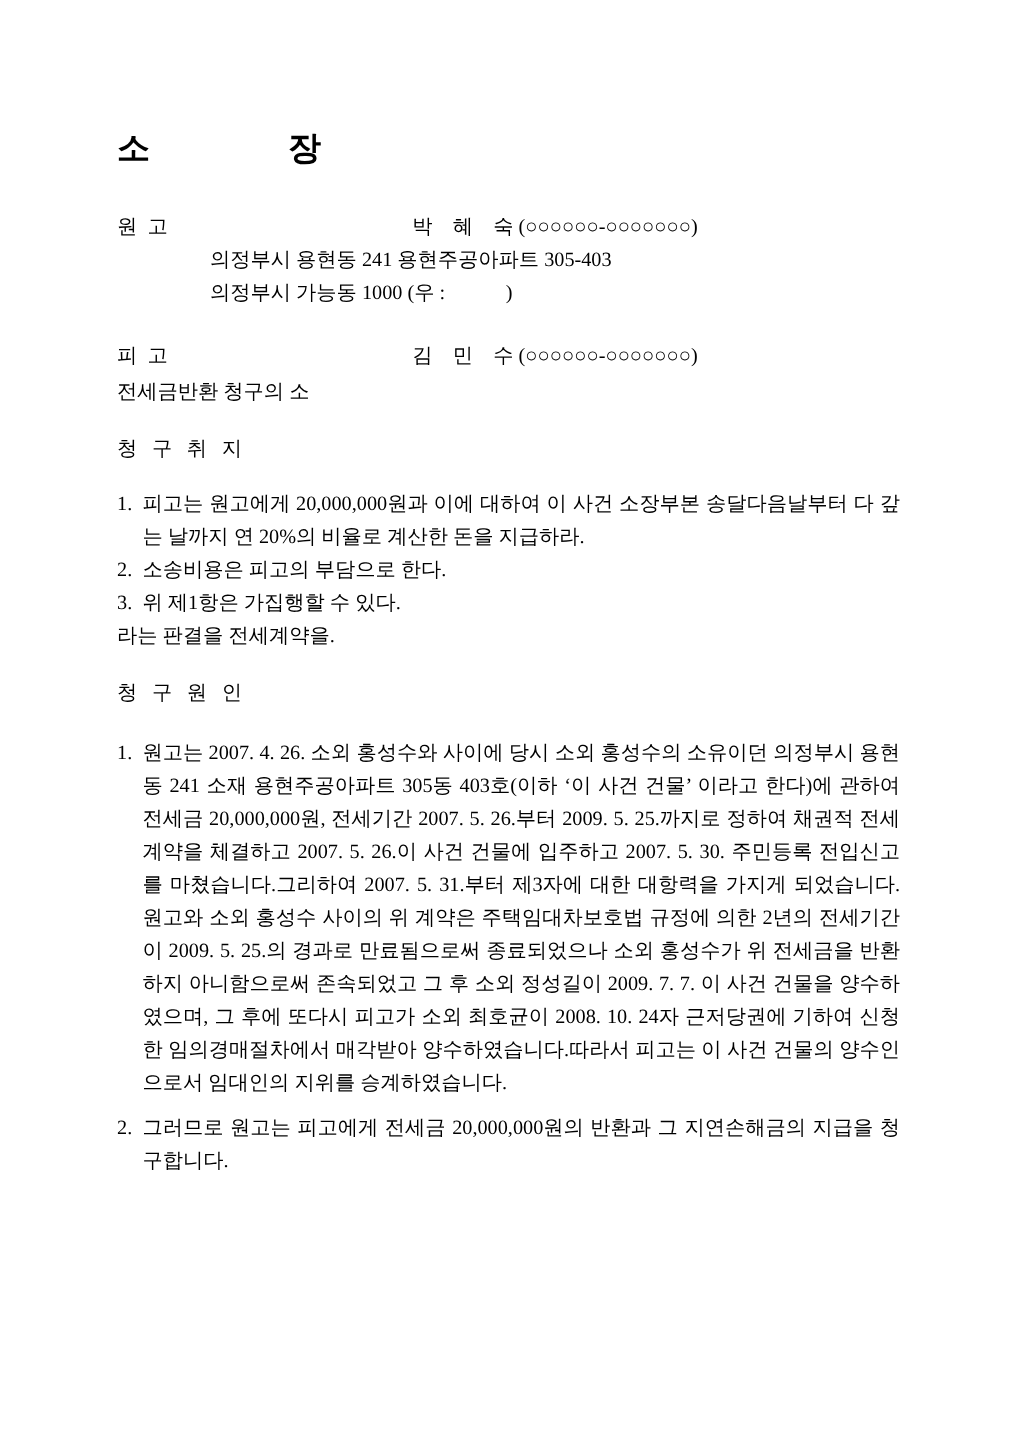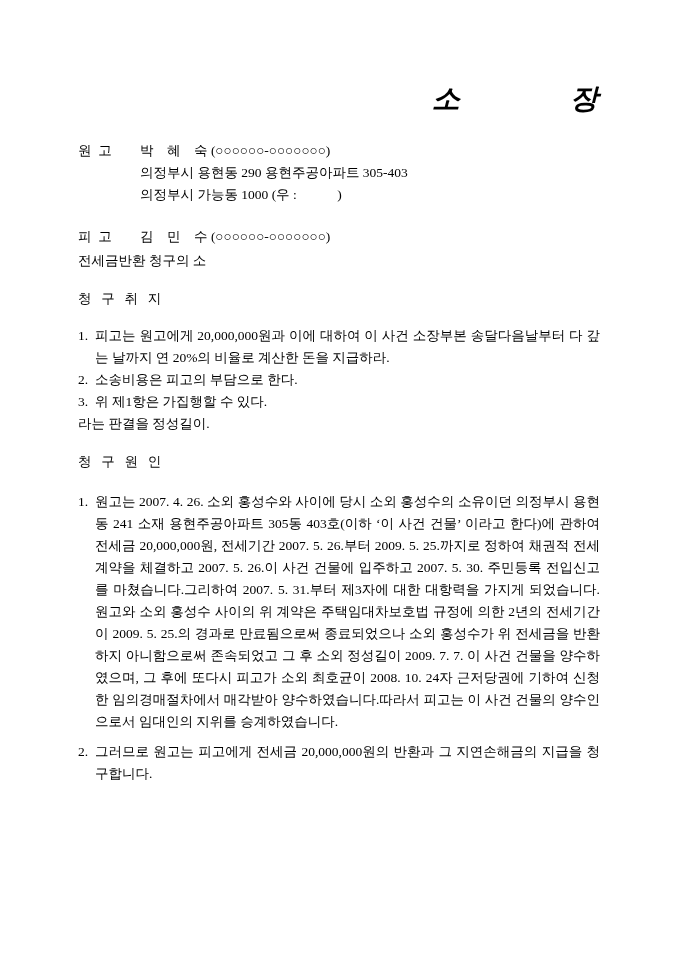--- a/index.html
+++ b/index.html
@@ -12,34 +12,33 @@
     color: #000000;
     font-family: "Liberation Serif", "DejaVu Serif", serif;
     font-size: 13.5px;
     line-height: 22px;
     overflow: hidden;
   }
   .content {
     padding: 86px 80px 0 78px;
   }
   .doc-title {
-    text-align: right;
+    text-align: left;
     font-weight: bold;
-    font-size: 28px;
+    font-size: 22px;
     line-height: 26px;
     letter-spacing: 2px;
     white-space: pre;
-    font-style: italic;
   }
   .party-block { margin-top: 0; }
   .party-block.first { margin-top: 28px; }
   .party-block.second { margin-top: 16px; font-family: Liberation Serif, serif; }
   .party-row { display: flex; margin-top: 20px; }
   .party-label { width: 62px; flex-shrink: 0; white-space: pre; }
-  .party-name { flex: 1; white-space: pre-wrap; }
+  .party-name { flex: 1; white-space: pre-wrap; text-align: center; }
   .party-line { padding-left: 62px; white-space: pre-wrap; }
   .case-title { margin-top: 2px; white-space: pre-wrap; }
   .section-heading {
     margin-top: 16px;
     text-align: left;
     white-space: pre;
     letter-spacing: 1px;
   }
   .claim-items { margin-top: 15px; }
   .cause-items { margin-top: 18px; }
@@ -55,21 +54,21 @@
 <div class="page">
   <div class="content">
 
     <div class="doc-title">소            장</div>
 
     <div class="party-block first">
       <div class="party-row">
         <span class="party-label">원  고</span>
         <span class="party-name">박    혜    숙 (○○○○○○-○○○○○○○)</span>
       </div>
-      <div class="party-line">의정부시 용현동 290 용현주공아파트 305-403</div>
+      <div class="party-line">의정부시 용현동 241 용현주공아파트 305-403</div>
       <div class="party-line">의정부시 가능동 1000 (우 :            )</div>
     </div>
 
     <div class="party-block second">
       <div class="party-row">
         <span class="party-label">피  고</span>
         <span class="party-name">김    민    수 (○○○○○○-○○○○○○○)</span>
       </div>
     </div>
 
@@ -83,21 +82,21 @@
         <span class="txt">피고는 원고에게 20,000,000원과 이에 대하여 이 사건 소장부본 송달다음날부터 다 갚는 날까지 연 20%의 비율로 계산한 돈을 지급하라.</span>
       </div>
       <div class="numbered">
         <span class="num">2.</span>
         <span class="txt">소송비용은 피고의 부담으로 한다.</span>
       </div>
       <div class="numbered">
         <span class="num">3.</span>
         <span class="txt">위 제1항은 가집행할 수 있다.</span>
       </div>
-      <div class="closing-line">라는 판결을 정성길이.</div>
+      <div class="closing-line">라는 판결을 전세계약을.</div>
     </div>
 
     <div class="section-heading">청  구  원  인</div>
 
     <div class="cause-items">
       <div class="numbered">
         <span class="num">1.</span>
         <span class="txt">원고는 2007. 4. 26. 소외 홍성수와 사이에 당시 소외 홍성수의 소유이던 의정부시 용현동 241 소재 용현주공아파트 305동 403호(이하 ‘이 사건 건물’ 이라고 한다)에 관하여 전세금 20,000,000원, 전세기간 2007. 5. 26.부터 2009. 5. 25.까지로 정하여 채권적 전세계약을 체결하고 2007. 5. 26.이 사건 건물에 입주하고 2007. 5. 30. 주민등록 전입신고를 마쳤습니다.그리하여 2007. 5. 31.부터 제3자에 대한 대항력을 가지게 되었습니다.원고와 소외 홍성수 사이의 위 계약은 주택임대차보호법 규정에 의한 2년의 전세기간이 2009. 5. 25.의 경과로 만료됨으로써 종료되었으나 소외 홍성수가 위 전세금을 반환 하지 아니함으로써 존속되었고 그 후 소외 정성길이 2009. 7. 7. 이 사건 건물을 양수하였으며, 그 후에 또다시 피고가 소외 최호균이 2008. 10. 24자 근저당권에 기하여 신청한 임의경매절차에서 매각받아 양수하였습니다.따라서 피고는 이 사건 건물의 양수인으로서 임대인의 지위를 승계하였습니다.</span>
       </div>
       <div class="numbered cause-item-2">

